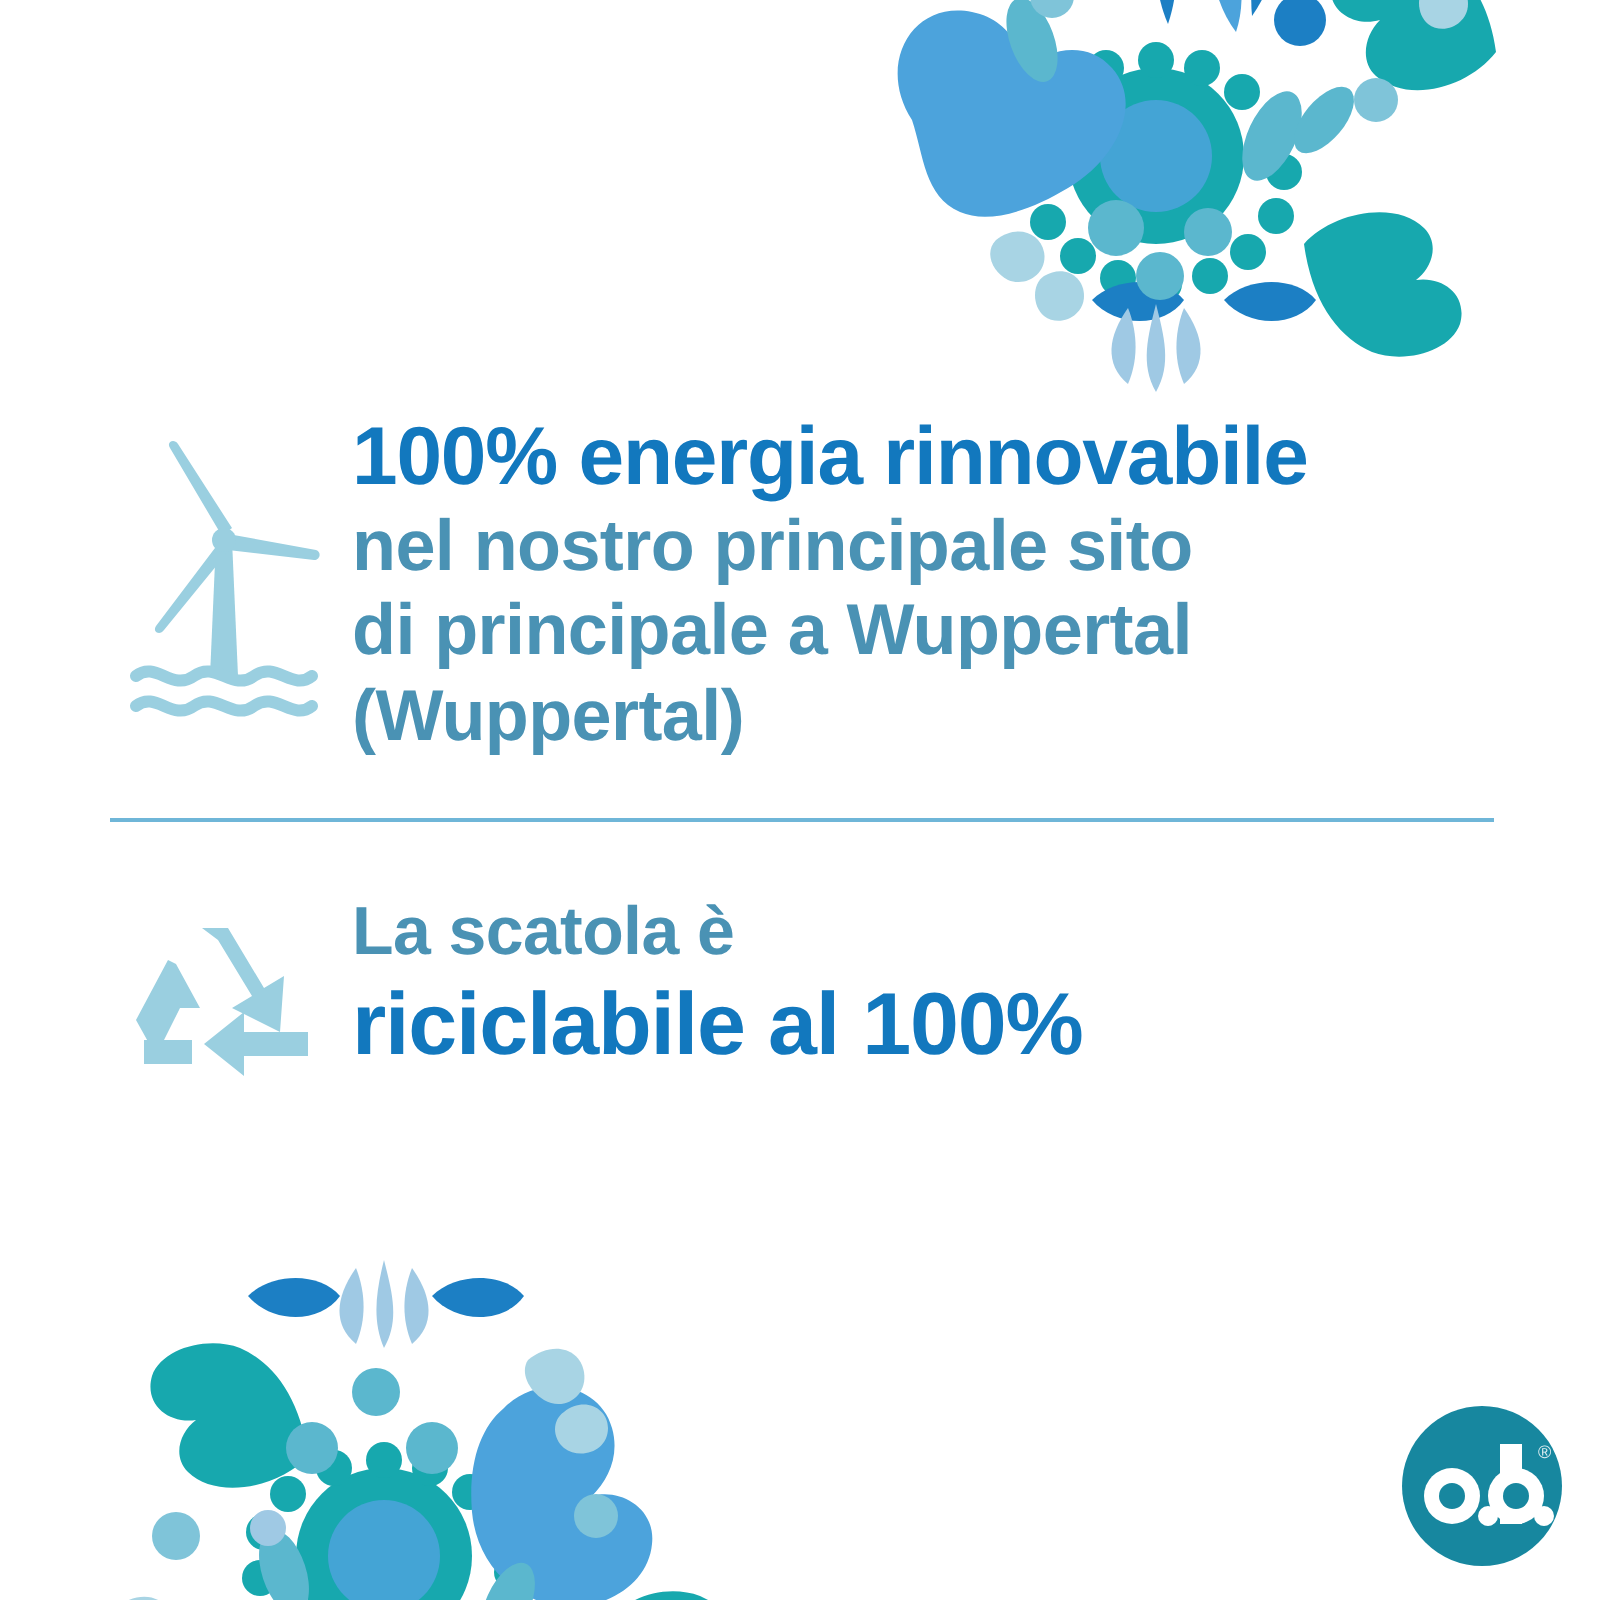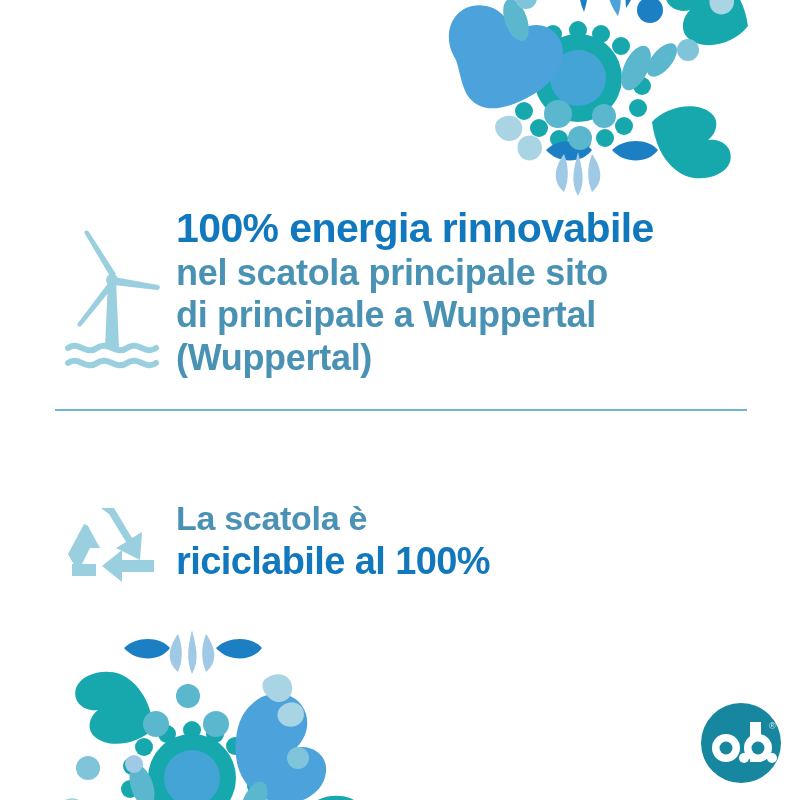--- a/index.html
+++ b/index.html
@@ -46,33 +46,32 @@
     position: absolute;
     left: 0;
     top: 0;
     width: 800px;
     height: 800px;
   }
 
   .block {
     position: absolute;
     display: flex;
-    align-items: center;
+    align-items: flex-start;
   }
 
   .block-energy {
     left: 56px;
     top: 206px;
     width: 700px;
   }
   .block-recycle {
     left: 56px;
     top: 446px;
     width: 700px;
-    margin-top: 44px;
   }
 
   .block-icon {
     flex: 0 0 auto;
     width: 112px;
     display: flex;
     justify-content: center;
   }
   .icon-energy { margin-top: 14px; }
   .icon-recycle { margin-top: 14px; }
@@ -101,21 +100,21 @@
 
   .recycle-sub {
     font-size: 34px;
     font-weight: 600;
     color: #4A92B4;
     line-height: 1.18;
     letter-spacing: -0.3px;
     white-space: nowrap;
   }
   .recycle-head {
-    font-size: 38px;
+    font-size: 44px;
     font-weight: 700;
     color: #1278BE;
     line-height: 1.14;
     letter-spacing: -0.6px;
     white-space: nowrap;
     margin-top: 2px;
   }
 
   
   .divider {
@@ -299,21 +298,21 @@
           </g>
 
           <g fill="none" stroke="#9ACFE0" stroke-width="6" stroke-linecap="round">
             <path d="M4 118 C14 110 22 126 33 118 C44 110 52 126 63 118 C74 110 82 126 92 118"></path>
             <path d="M4 133 C14 125 22 141 33 133 C44 125 52 141 63 133 C74 125 82 141 92 133"></path>
           </g>
         </svg>
       </div>
       <div class="block-text">
         <div class="headline">100% energia rinnovabile</div>
-        <div class="subline">nel scatola principale sito</div>
+        <div class="subline">nel nostro principale sito</div>
         <div class="subline">di principale a Wuppertal</div>
         <div class="subline">(Wuppertal)</div>
       </div>
     </div>
 
     <div class="block block-recycle">
       <div class="block-icon">
         <svg class="icon-recycle" width="92" height="88" viewBox="0 0 92 88" xmlns="http://www.w3.org/2000/svg">
           <g fill="#9ACFE0">
 

